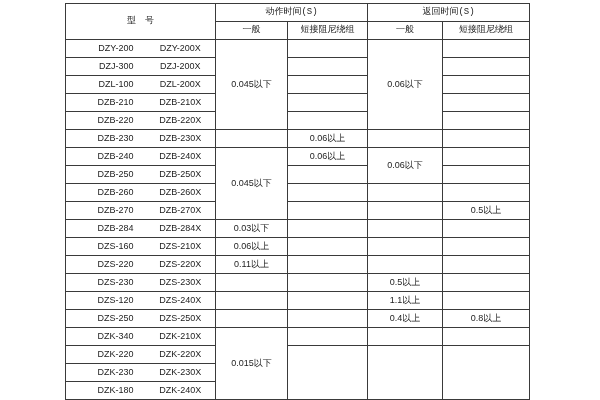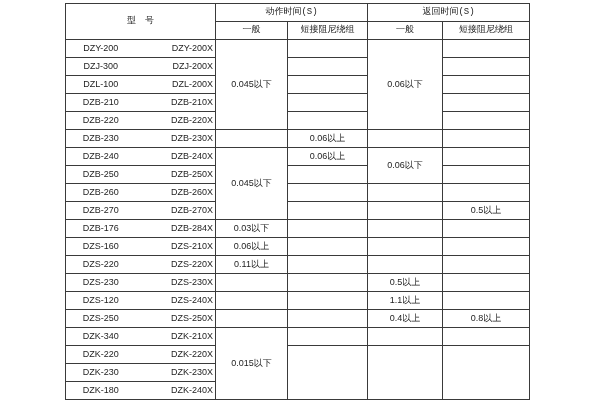--- a/index.html
+++ b/index.html
@@ -6,22 +6,22 @@
   .canvas{position:relative;width:600px;height:400px;background:#ffffff;overflow:hidden;
           font-family:"Liberation Sans","DejaVu Sans",sans-serif;color:#1c1c1c;}
   table.spec{position:absolute;left:65px;top:3px;width:464px;height:394px;
              border-collapse:collapse;table-layout:fixed;}
   .spec th,.spec td{border:1px solid #3a3a3a;padding:0 2px;margin:0;
                     font-size:9px;font-weight:normal;text-align:center;
                     vertical-align:middle;height:17px;line-height:1.1;
                     overflow:hidden;white-space:nowrap;}
   .spec th{font-weight:normal;font-family:Liberation Mono, monospace;}
   .model-pair{display:flex;align-items:center;justify-content:center;gap:14px;}
-  .model-pair .m-a{flex:1 1 0;text-align:center;}
-  .model-pair .m-b{flex:1 1 0;text-align:right;}
+  .model-pair .m-a{flex:1 1 0;text-align:right;}
+  .model-pair .m-b{flex:1 1 0;text-align:center;}
 </style>
 </head>
 <body>
 
 <div class="canvas">
 <table class="spec">
   <colgroup>
     <col style="width:150px">
         <col style="width:72px">
         <col style="width:80px">
@@ -148,21 +148,21 @@
             </div>
           </td>
     <td></td>
     <td></td>
     <td>0.5以上</td>
   </tr>
 
   <tr>
     <td>
             <div class="model-pair">
-              <span class="m-a">DZB-176</span>
+              <span class="m-a">DZB-284</span>
               <span class="m-b">DZB-284X</span>
             </div>
           </td>
     <td>0.03以下</td>
     <td></td>
     <td></td>
     <td></td>
   </tr>
   <tr>
     <td>

